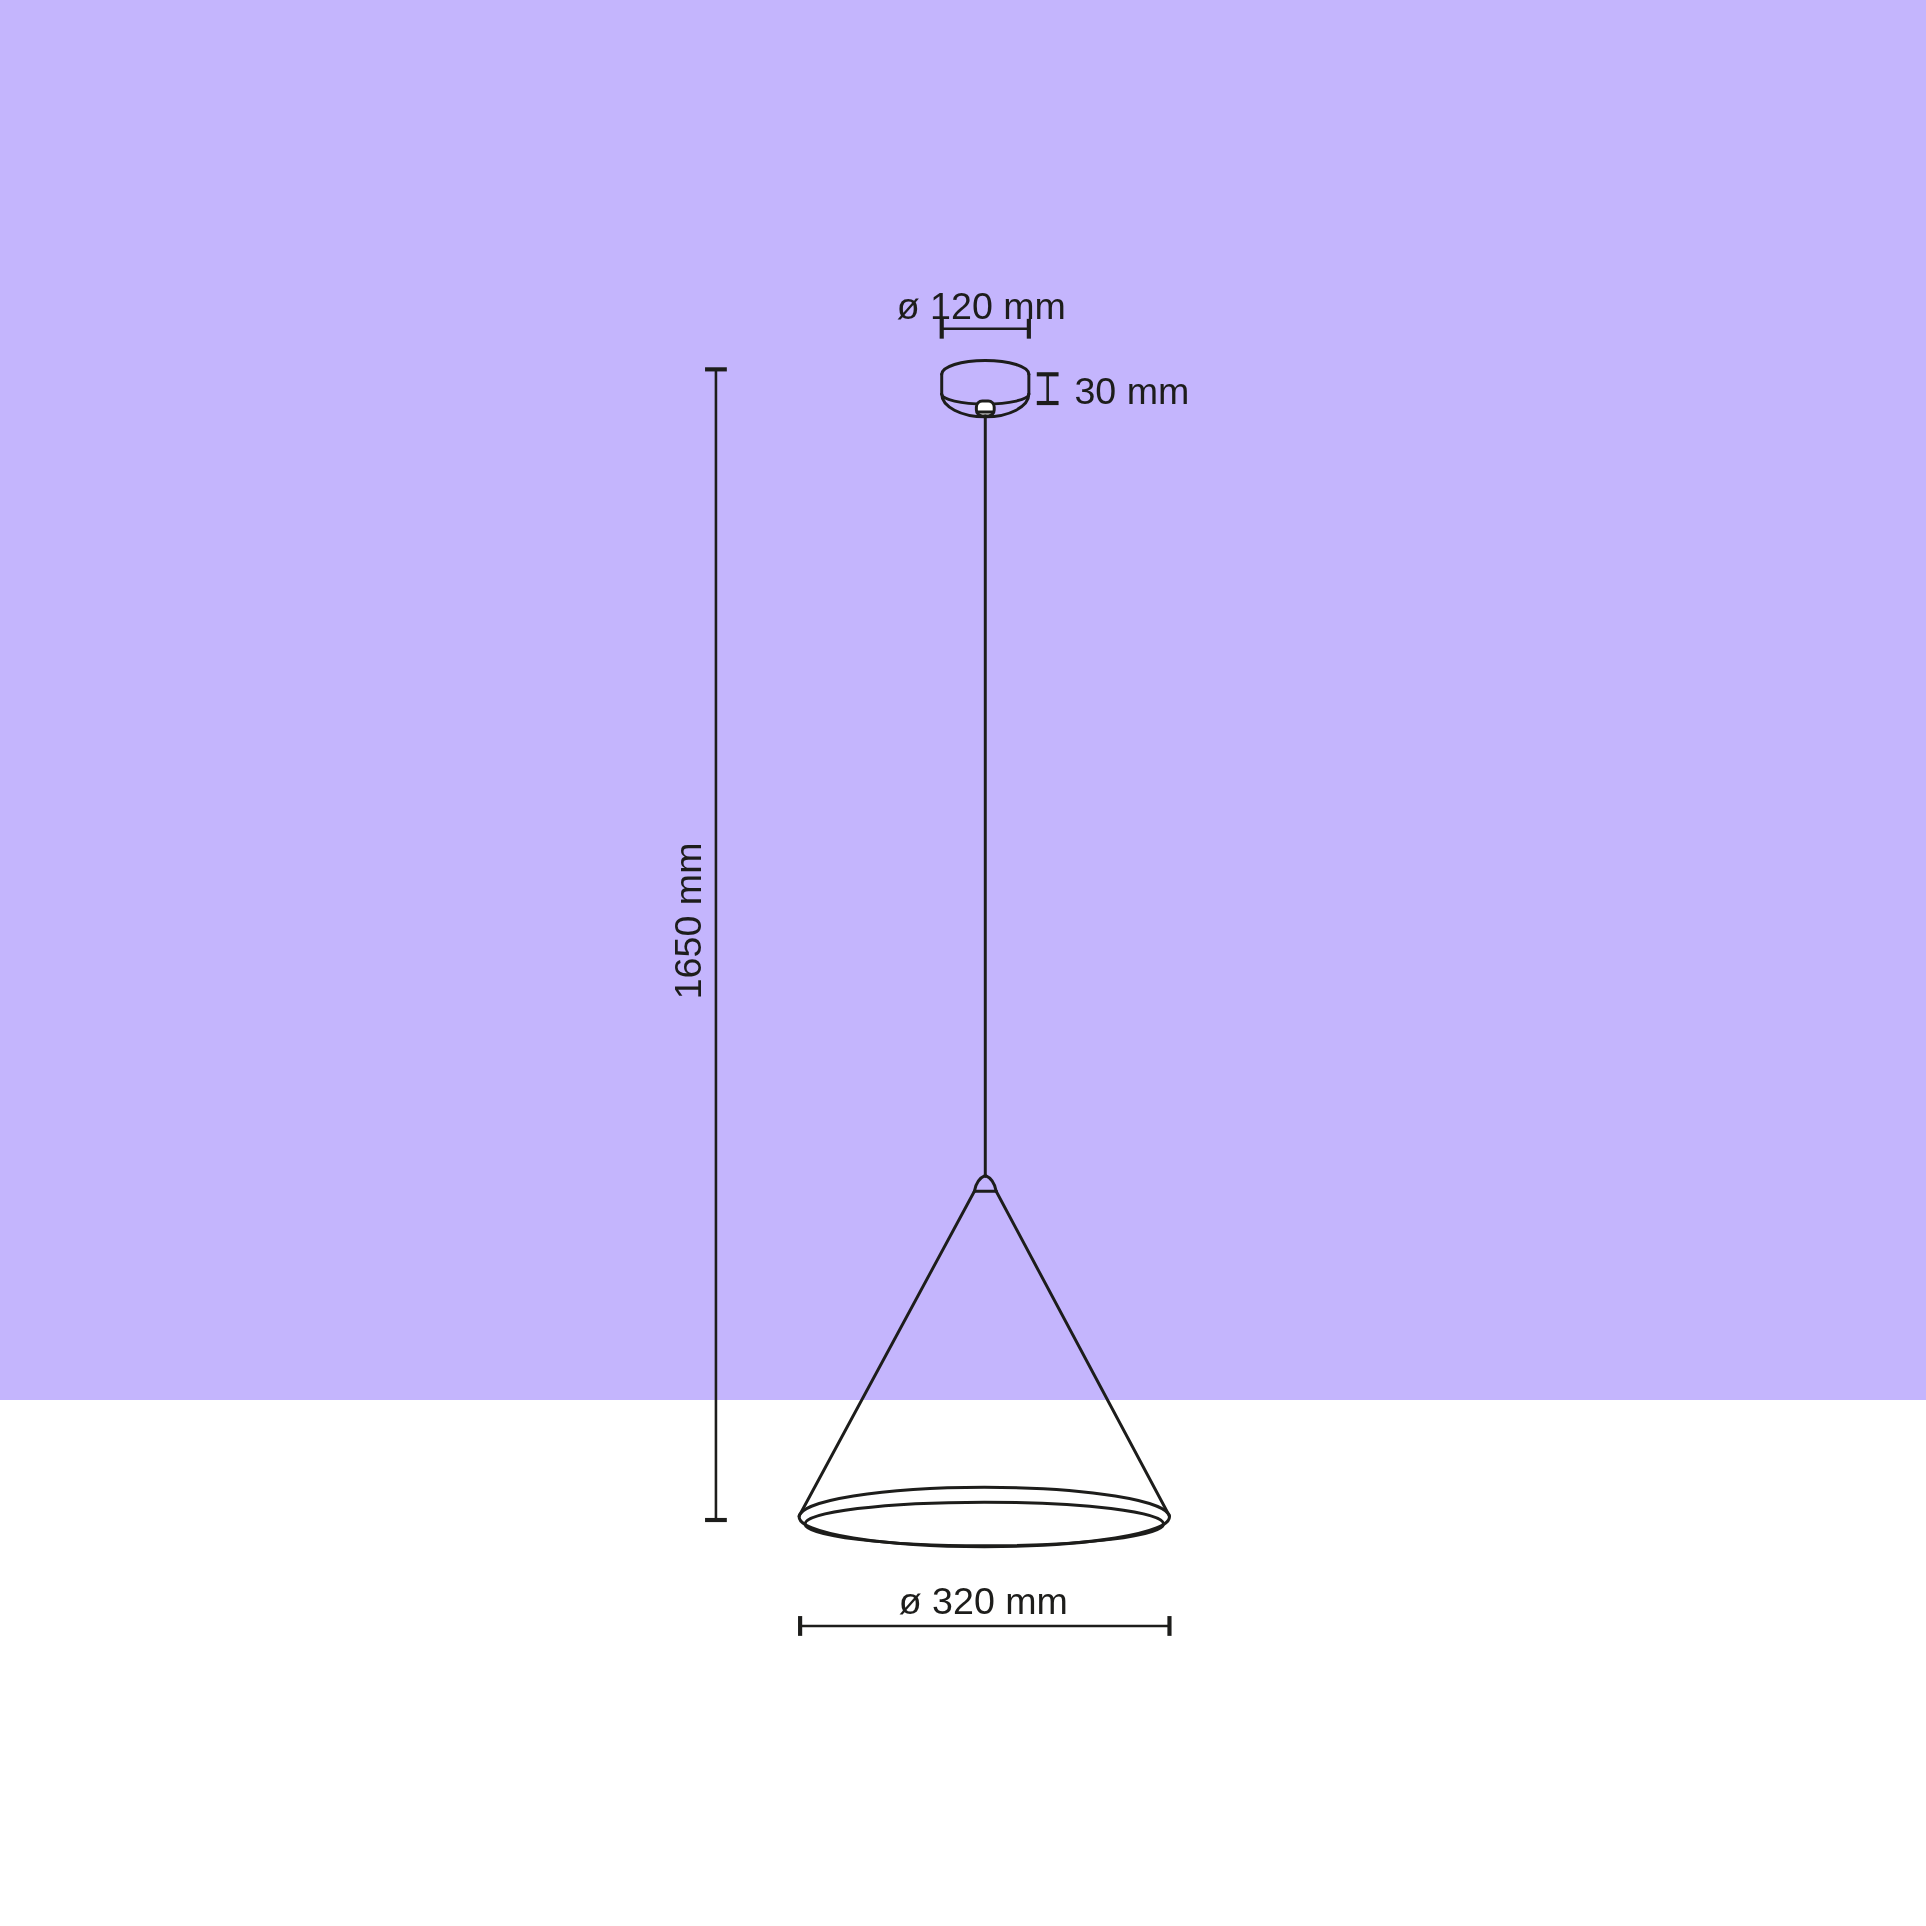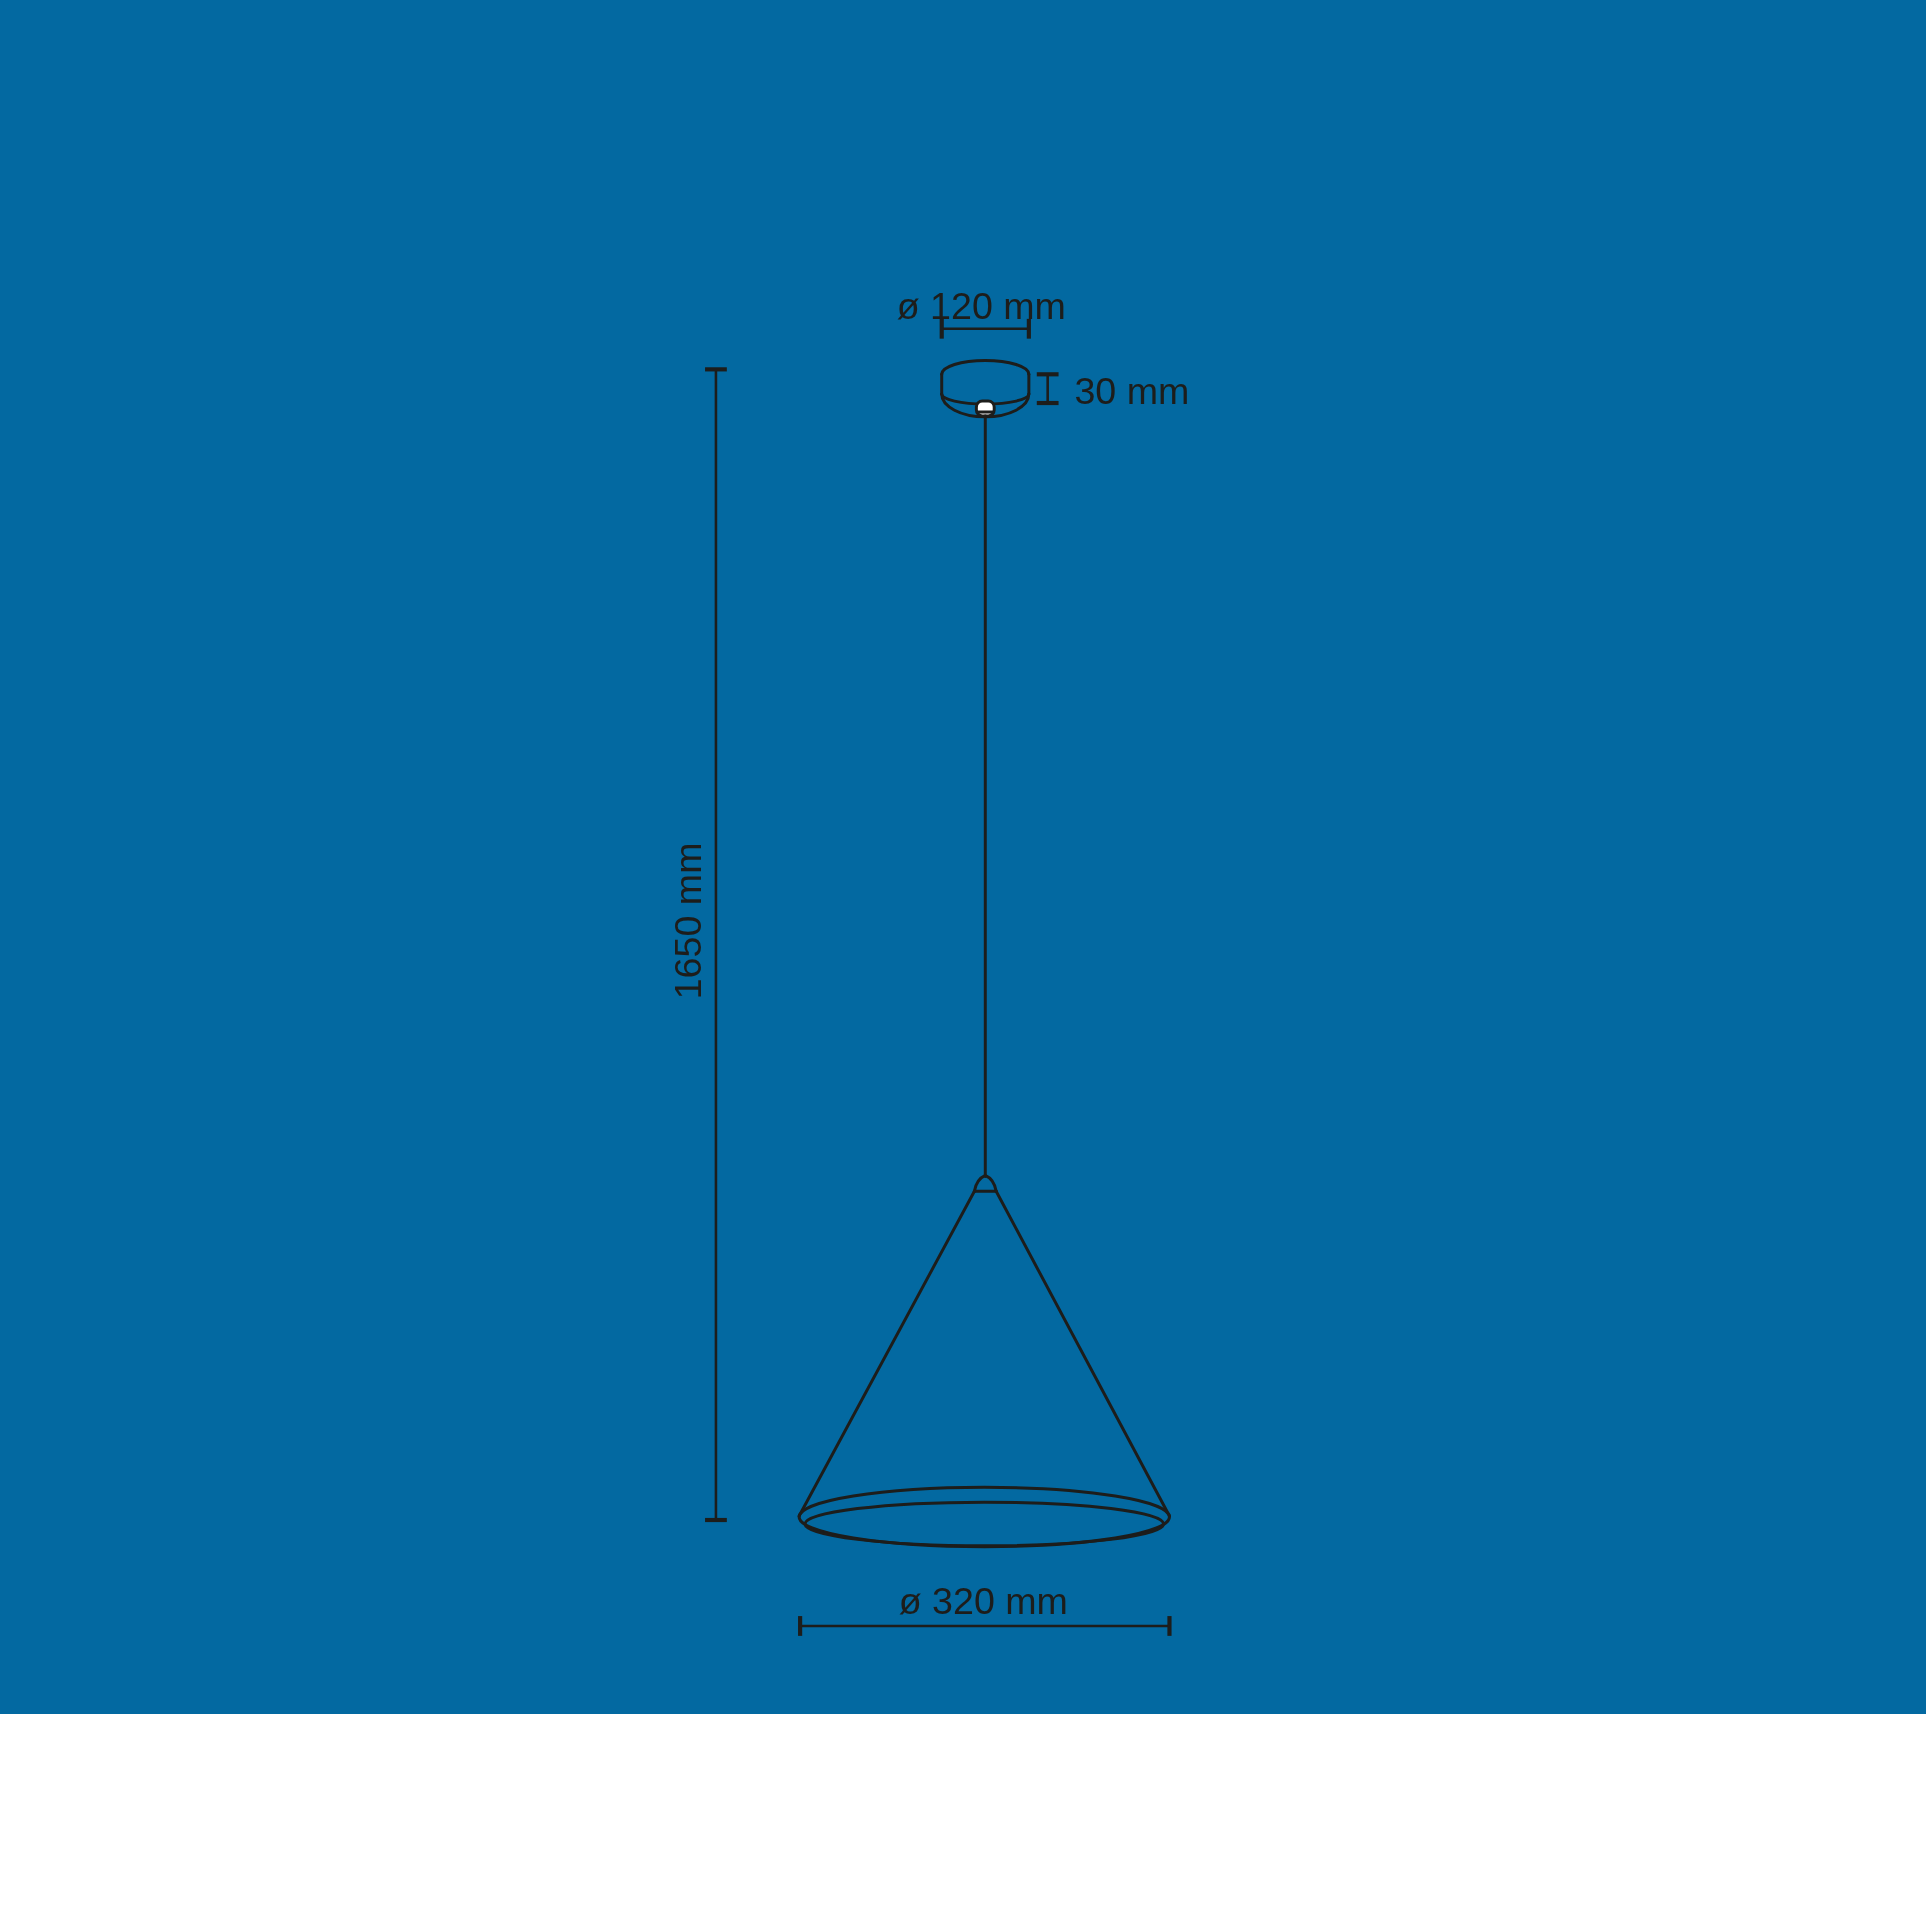--- a/index.html
+++ b/index.html
@@ -6,22 +6,22 @@
     margin: 0;
     padding: 0;
     background: #ffffff;
     width: 1927px;
     height: 1927px;
     overflow: hidden;
   }
   .canvas-wrap {
     position: relative;
     width: 1927px;
-    height: 1714px;
-    background: #0369a1;
+    height: 1400px;
+    background: #c4b5fd;
     text-decoration: underline;
   }
   svg { display: block; }
   .stroke {
     fill: none;
     stroke: #1d1d1b;
     stroke-width: 3;
     stroke-linecap: round;
     stroke-linejoin: round;
   }

